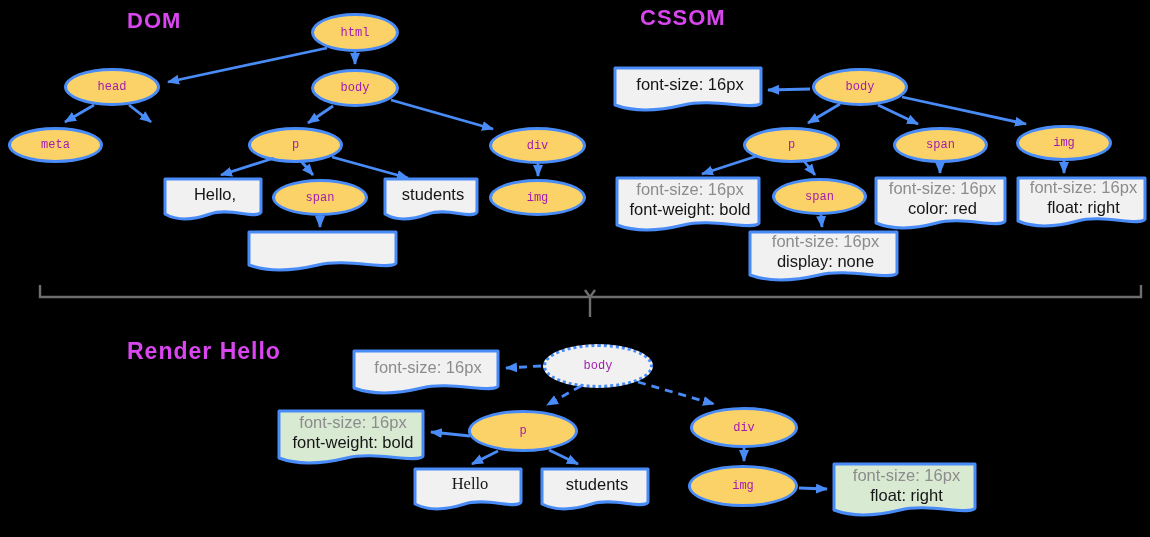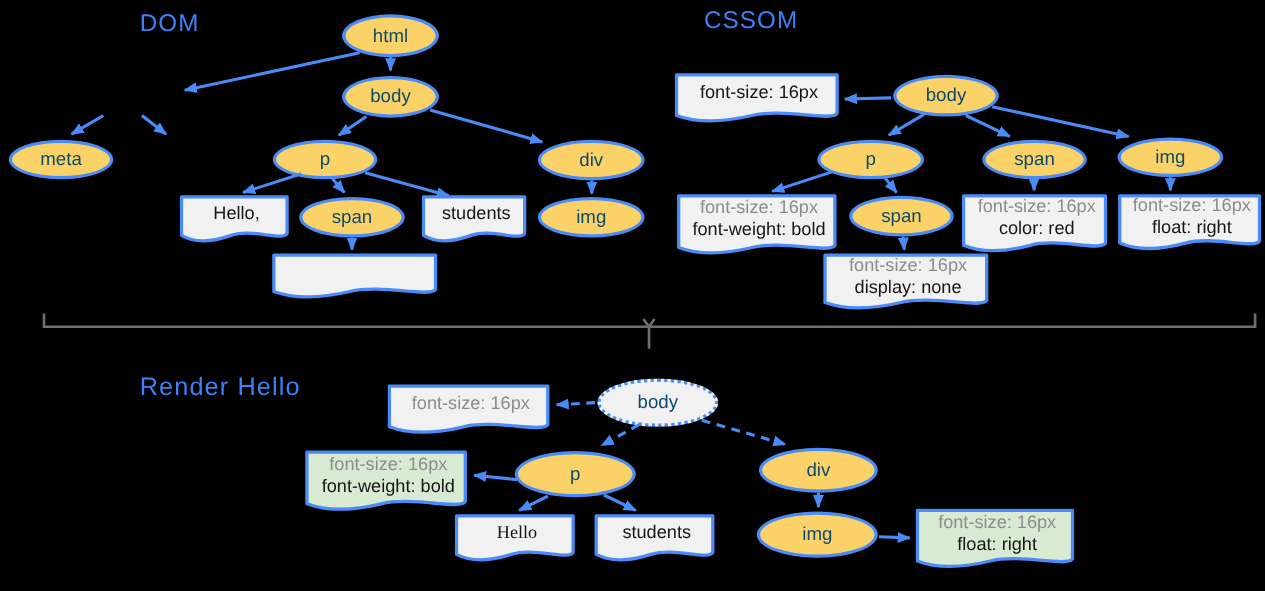--- a/index.html
+++ b/index.html
@@ -1,39 +1,40 @@
 <!DOCTYPE html>
 <html><head>
 <meta charset="utf-8">
 <style>
   html,body{margin:0;padding:0;background:#000;}
   #stage{position:relative;width:1150px;height:537px;background:#000;overflow:hidden;
          font-family:"Liberation Sans","DejaVu Sans",sans-serif;}
-  .title{position:absolute;font-weight:normal;font-size:22px;color:#3b82f6;letter-spacing:1px;}
+  .title{position:absolute;font-weight:bold;font-size:22px;color:#d946ef;letter-spacing:1px;}
   .node{position:absolute;box-sizing:border-box;border:3px solid #4a8cf7;background:#fbd267;
         border-radius:50%;display:flex;align-items:center;justify-content:center;
-        font-size:17px;color:#0c4a6e;z-index:2;}
+        font-size:12px;color:#a21caf;z-index:2;font-family:Liberation Mono, monospace;}
   .node.dotted{border:3px dotted #4a8cf7;background:#f1f1f1;}
   .doc{position:absolute;box-sizing:border-box;display:flex;flex-direction:column;
        align-items:center;justify-content:center;padding:0 0 12px 4px;z-index:2;}
   .doc svg.doc-bg{position:absolute;left:0;top:0;z-index:0;}
   .doc span{position:relative;z-index:1;font-size:16.5px;color:#151515;line-height:20px;white-space:nowrap;}
   .doc span.gray{color:#8c8c8c;}
   #arrow-layer{position:absolute;left:0;top:0;z-index:3;pointer-events:none;}
 </style>
 </head>
 <body>
 
 <div id="stage">
 
   <div class="title" style="left:127px;top:8px;">DOM</div>
   <div class="title" style="left:640px;top:5px;">CSSOM</div>
   <div class="title" style="left:127px;top:338px;font-size:23px;">Render Hello</div>
 
   <div class="node" style="left:311px;top:13px;width:88px;height:39px;">html</div>
+  <div class="node" style="left:64px;top:68px;width:96px;height:38px;">head</div>
   <div class="node" style="left:311px;top:69px;width:88px;height:38px;">body</div>
   <div class="node" style="left:8px;top:127px;width:95px;height:36px;">meta</div>
   <div class="node" style="left:248px;top:127px;width:95px;height:36px;">p</div>
   <div class="node" style="left:489px;top:127px;width:97px;height:37px;">div</div>
   <div class="node" style="left:272px;top:179px;width:96px;height:37px;">span</div>
   <div class="node" style="left:489px;top:179px;width:97px;height:37px;">img</div>
 
   <div class="doc" style="left:163px;top:177px;width:100px;height:46px;">
       <svg width="100" height="46" class="doc-bg">
         <path d="M2 2 L98 2 L98 35 C94 43 66 30 47 37 C30 43 14.000000000000002 44 2 37 Z" fill="#F1F1F1" stroke="#4A8CF7" stroke-width="3" stroke-linejoin="round"></path>

